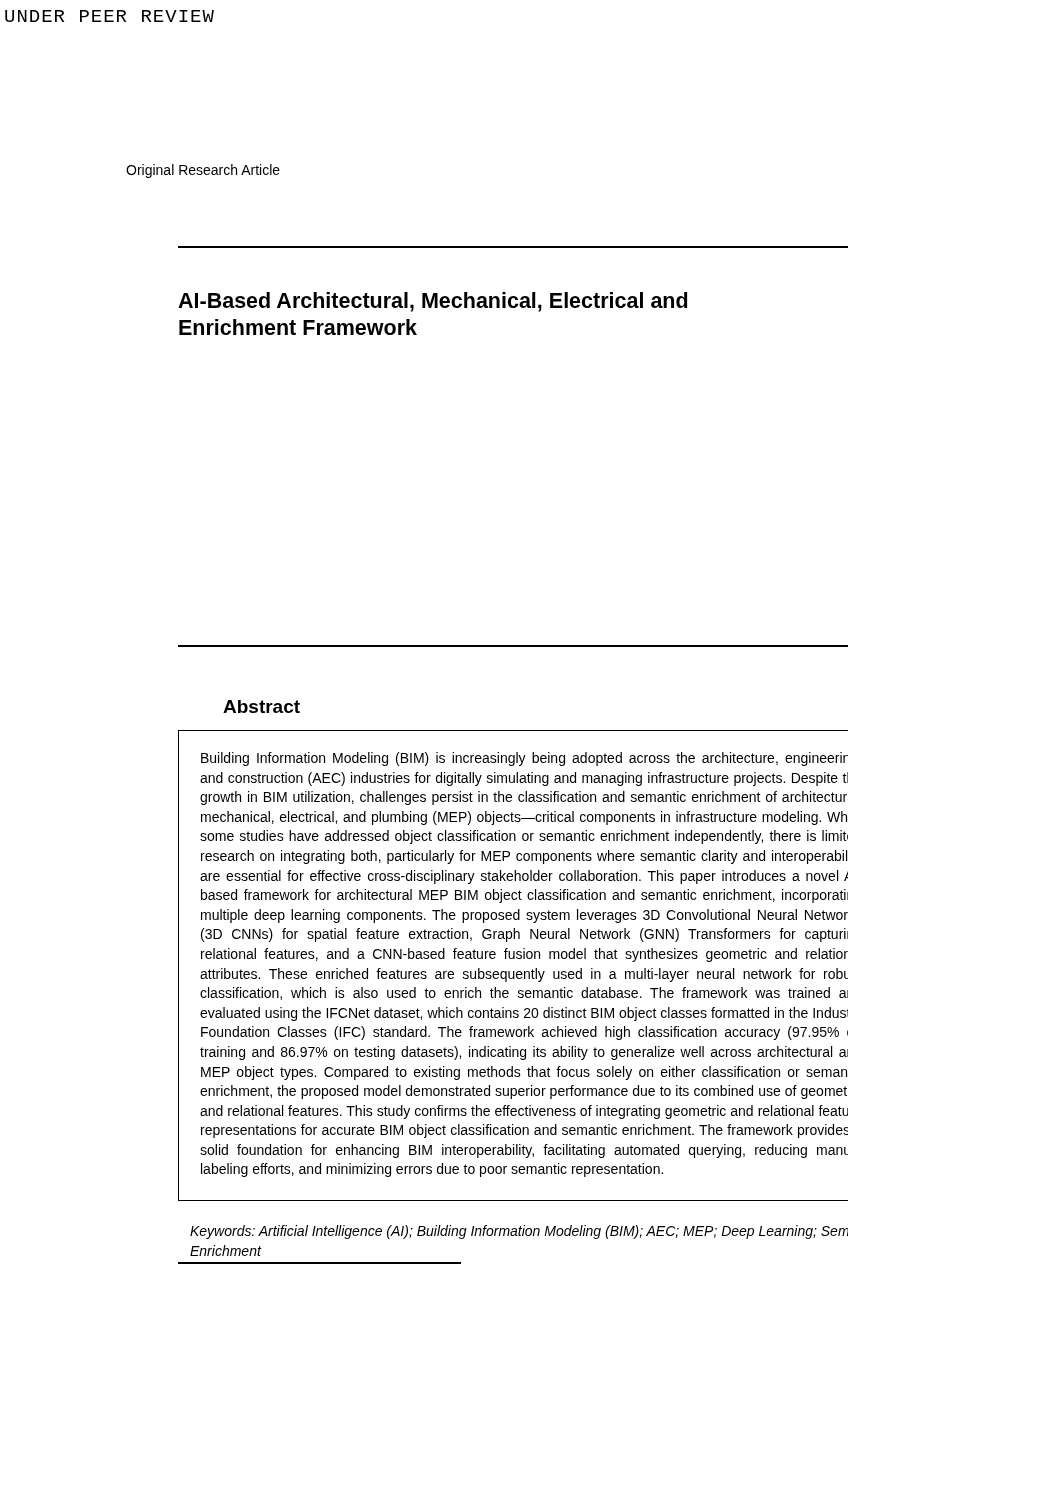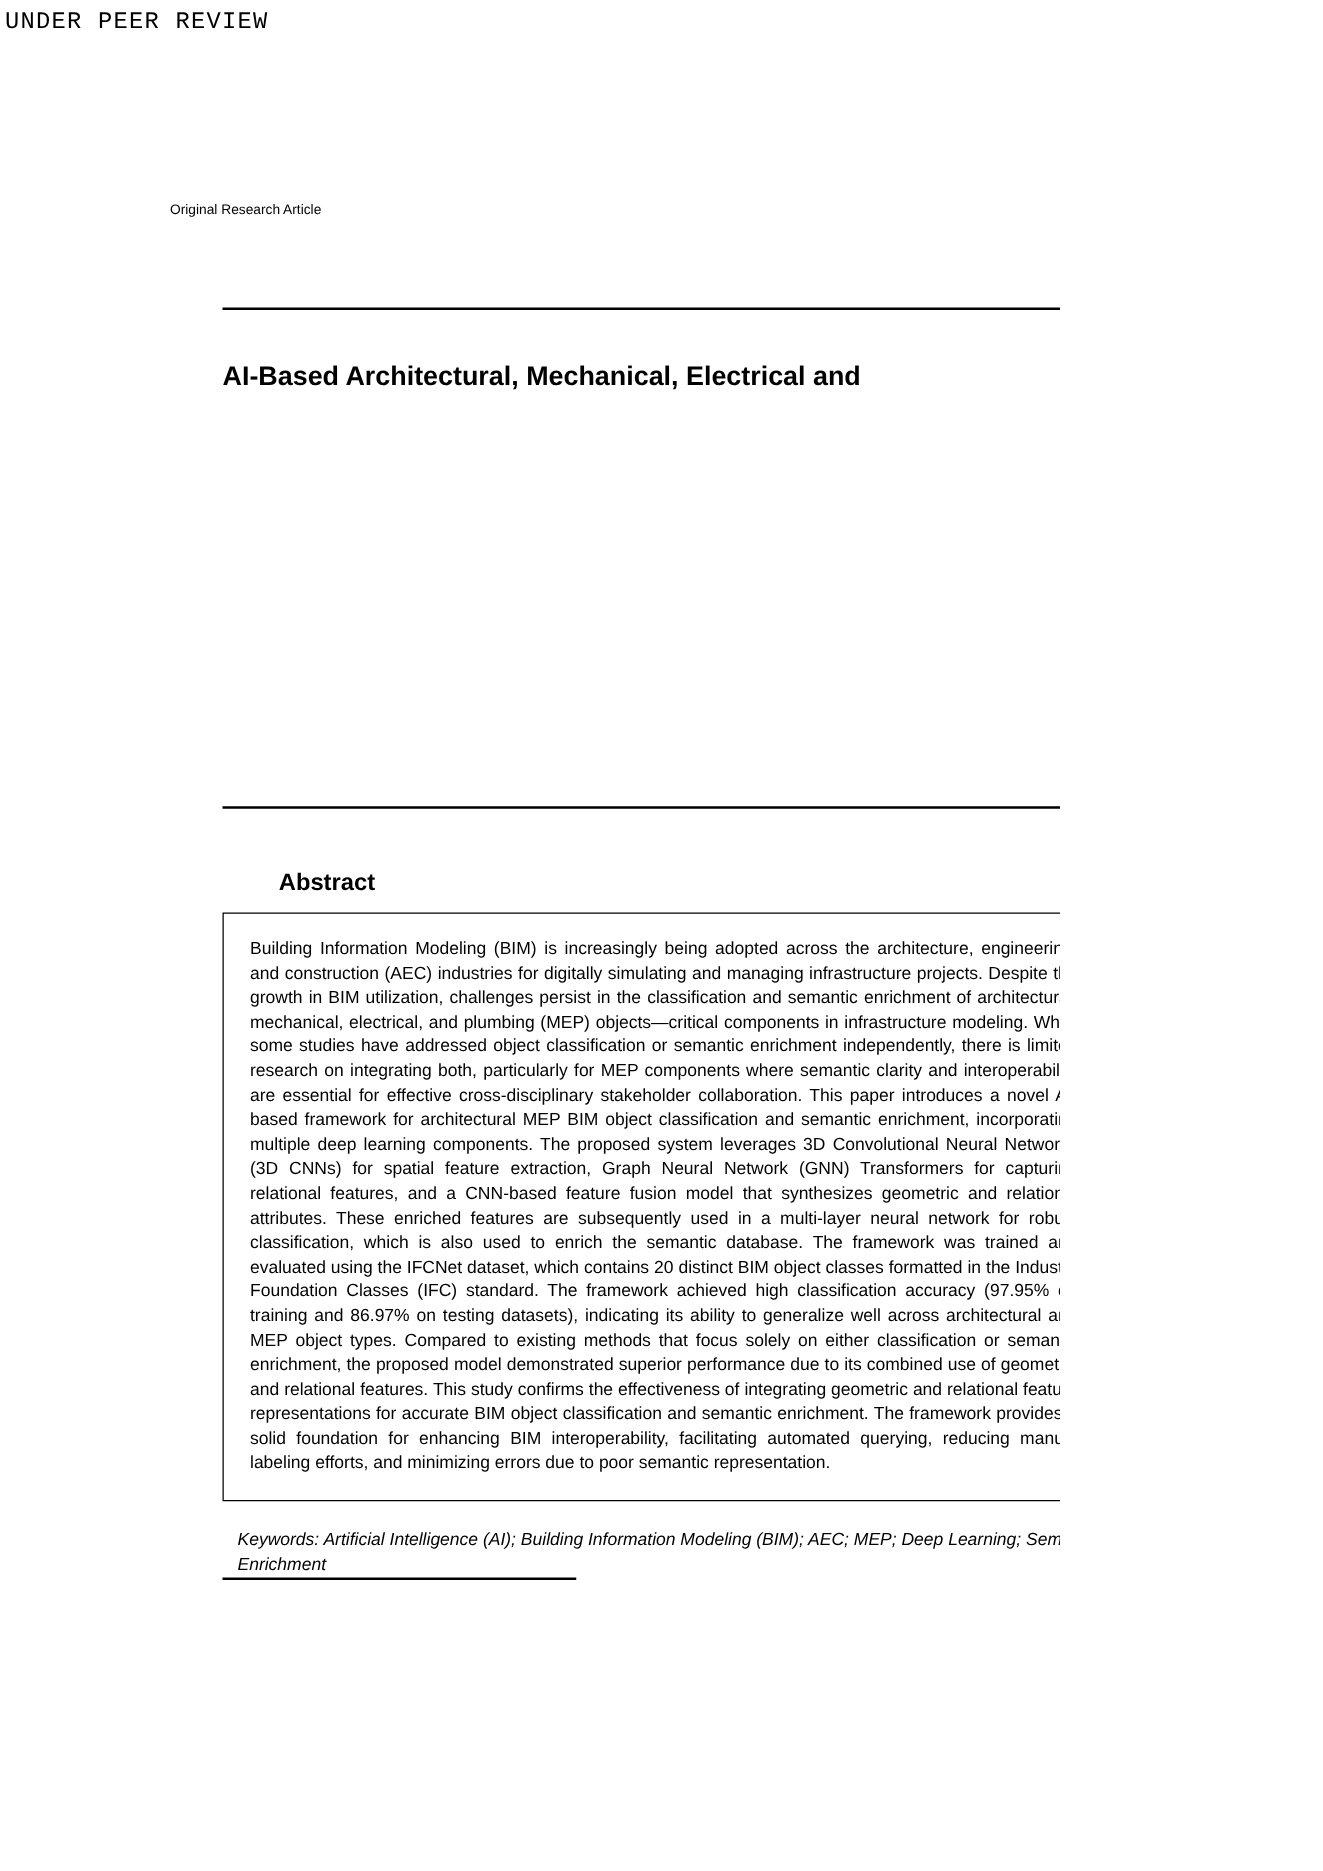--- a/index.html
+++ b/index.html
@@ -21,22 +21,22 @@
     top: 6px;
     left: 4px;
     font-family: "Liberation Mono", "DejaVu Sans Mono", monospace;
     font-size: 19px;
     letter-spacing: 1px;
     color: #000000;
   }
   .article-type {
     position: absolute;
     top: 162px;
-    left: 136px;
-    font-size: 11px;
+    left: 126px;
+    font-size: 14px;
   }
   .rule {
     position: absolute;
     left: 178px;
     width: 706px;
     height: 2px;
     background: #000000;
   }
   .rule-top { top: 246px; }
   .rule-mid { top: 645px; }
@@ -100,20 +100,21 @@
 <div class="page">
 
   <div class="watermark">UNDER PEER REVIEW</div>
 
   <div class="article-type">Original Research Article</div>
 
   <div class="rule rule-top"></div>
 
   <h1 class="title">
     <span class="title-line">AI-Based Architectural, Mechanical, Electrical and</span>
+    <span class="title-line">Enrichment Framework</span>
   </h1>
 
   <div class="rule rule-mid"></div>
 
   <h2 class="abstract-heading">Abstract</h2>
 
   <div class="abstract-box">
     <p class="abstract-text">Building Information Modeling (BIM) is increasingly being adopted across the architecture, engineering, and construction (AEC) industries for digitally simulating and managing infrastructure projects. Despite the growth in BIM utilization, challenges persist in the classification and semantic enrichment of architectural, mechanical, electrical, and plumbing (MEP) objects—critical components in infrastructure modeling. While some studies have addressed object classification or semantic enrichment independently, there is limited research on integrating both, particularly for MEP components where semantic clarity and interoperability are essential for effective cross-disciplinary stakeholder collaboration. This paper introduces a novel AI-based framework for architectural MEP BIM object classification and semantic enrichment, incorporating multiple deep learning components. The proposed system leverages 3D Convolutional Neural Networks (3D CNNs) for spatial feature extraction, Graph Neural Network (GNN) Transformers for capturing relational features, and a CNN-based feature fusion model that synthesizes geometric and relational attributes. These enriched features are subsequently used in a multi-layer neural network for robust classification, which is also used to enrich the semantic database. The framework was trained and evaluated using the IFCNet dataset, which contains 20 distinct BIM object classes formatted in the Industry Foundation Classes (IFC) standard. The framework achieved high classification accuracy (97.95% on training and 86.97% on testing datasets), indicating its ability to generalize well across architectural and MEP object types. Compared to existing methods that focus solely on either classification or semantic enrichment, the proposed model demonstrated superior performance due to its combined use of geometric and relational features. This study confirms the effectiveness of integrating geometric and relational feature representations for accurate BIM object classification and semantic enrichment. The framework provides a solid foundation for enhancing BIM interoperability, facilitating automated querying, reducing manual labeling efforts, and minimizing errors due to poor semantic representation.</p>
   </div>
 

